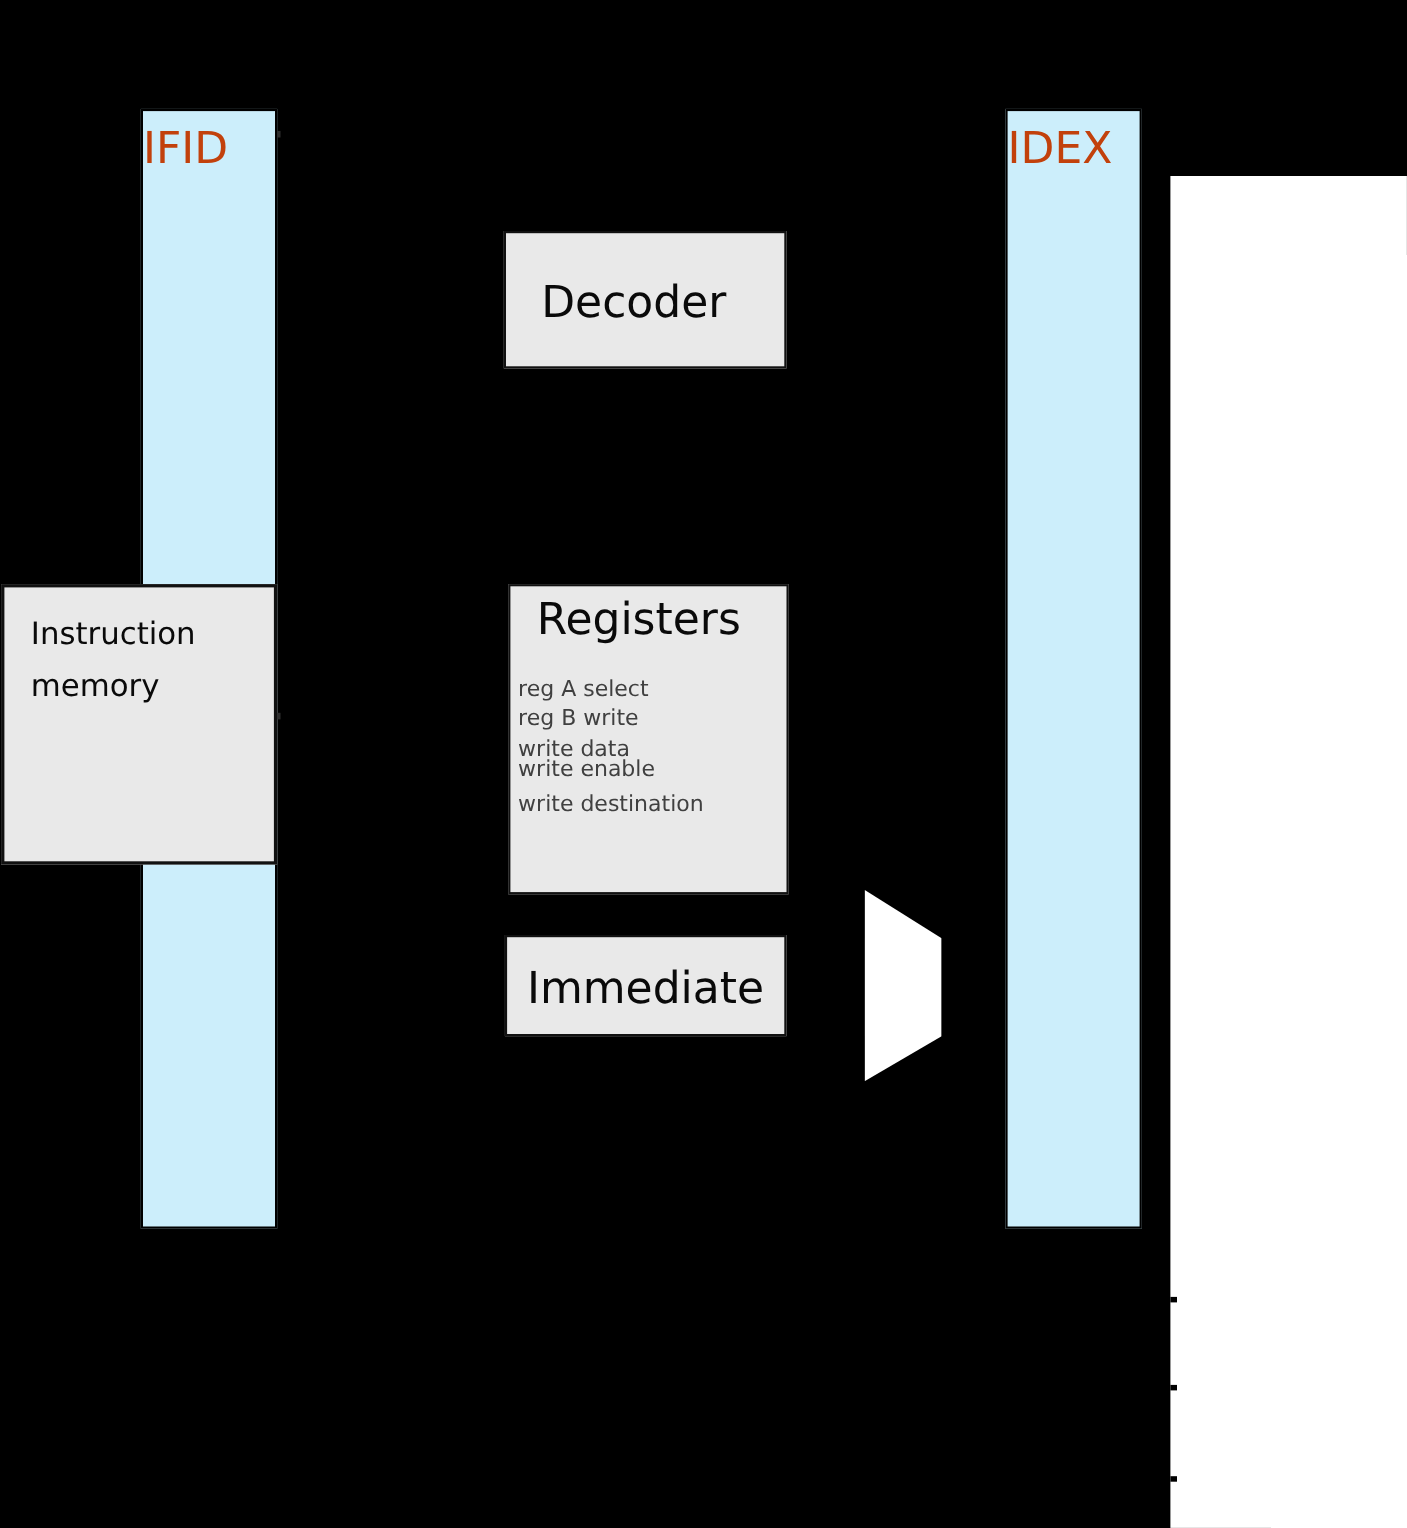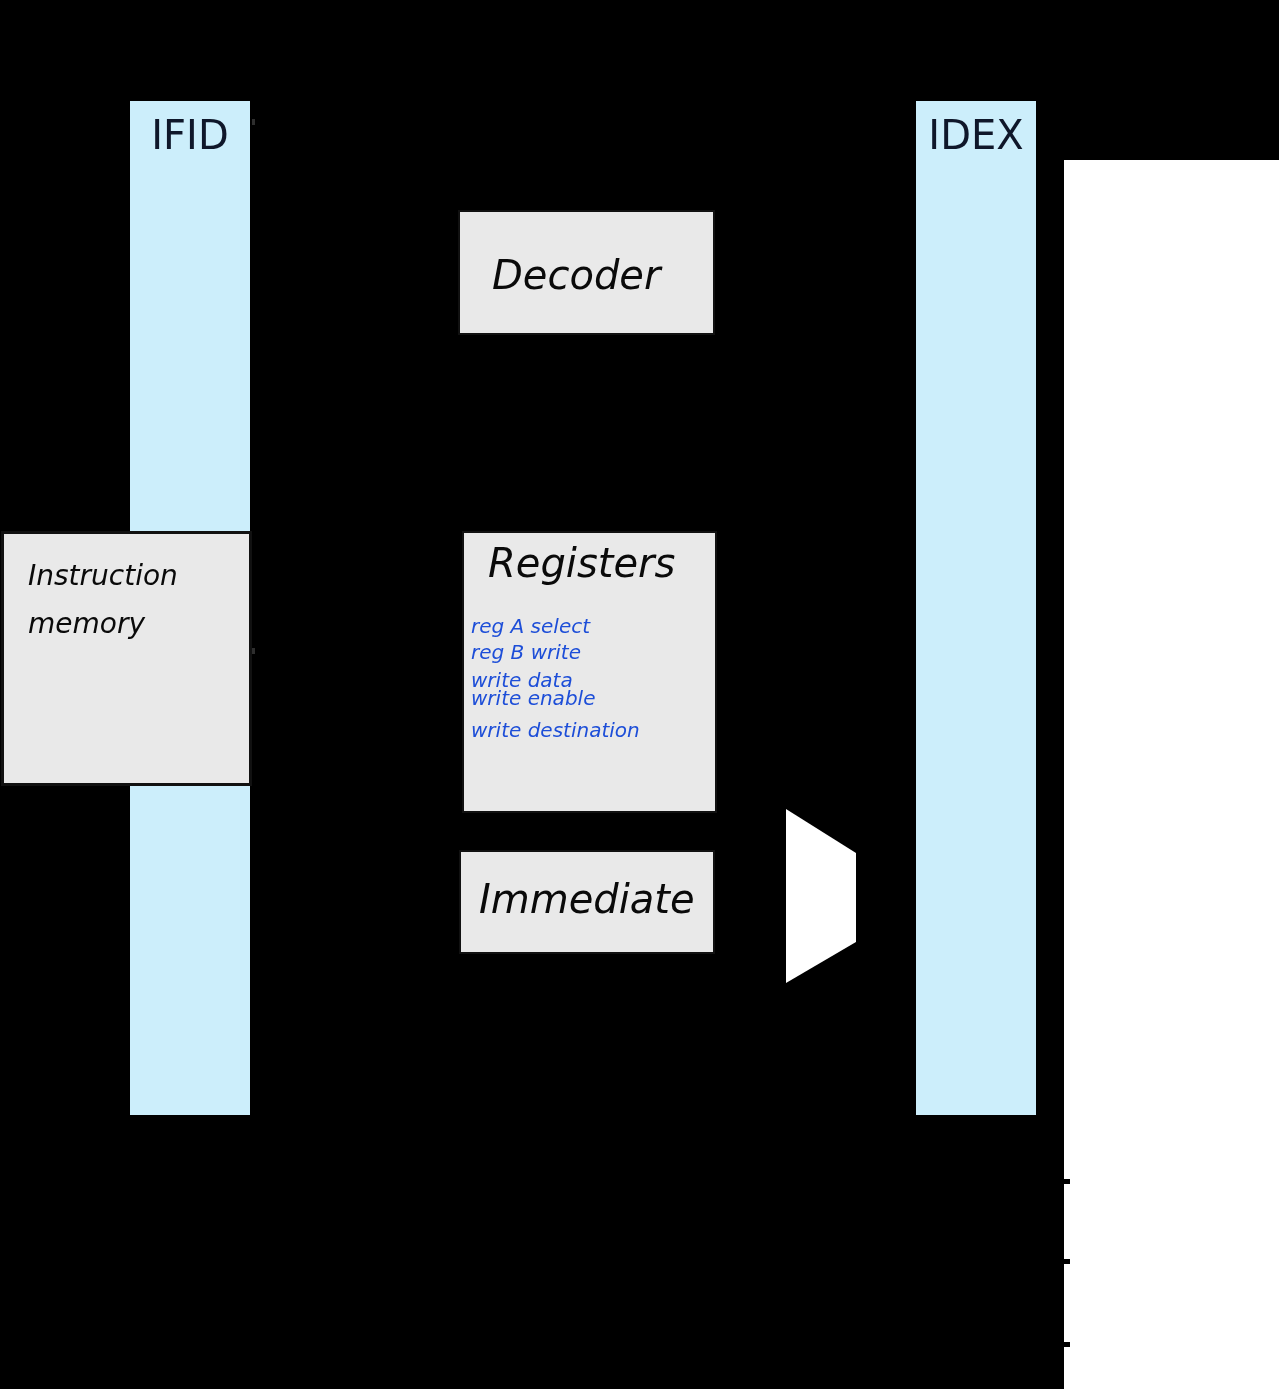--- a/index.html
+++ b/index.html
@@ -33,31 +33,29 @@
     border: 2px solid #000;
     box-sizing: border-box;
   }
   .pipe-reg.ifid { left: 128px; }
   .pipe-reg.idex { left: 914px; }
   .pipe-label {
     position: absolute;
     left: 0;
     right: 0;
     top: 10px;
-    text-align: center;
     font-size: 40px;
     line-height: 48px;
-    color: #0f172a;
+    color: #c2410c;
   }
   .block {
     position: absolute;
     background: #e9e9e9;
     border: 2px solid #111;
     box-sizing: border-box;
-    font-style: italic;
   }
   .block .title {
     position: absolute;
     font-size: 40px;
     line-height: 48px;
     white-space: nowrap;
     color: #0a0a0a;
   }
   .block.instruction-memory {
     left: 1px;
@@ -86,32 +84,32 @@
     width: 255px;
     height: 282px;
   }
   .block.registers .title { left: 24px; top: 6px; }
   .port {
     position: absolute;
     left: 7px;
     font-size: 20px;
     line-height: 26px;
     white-space: nowrap;
-    color: #1d4ed8;
+    color: #404040;
   }
   .port.p0 { top: 80px; }
   .port.p1 { top: 106px; }
   .port.p2 { top: 134px; }
   .port.p3 { top: 152px; }
   .port.p4 { top: 184px; }
   .block.immediate {
     left: 459px;
     top: 850px;
     width: 256px;
-    height: 104px;
+    height: 92px;
   }
   .block.immediate .title { left: 18px; top: 23px; }
   .mux {
     position: absolute;
     left: 786px;
     top: 809px;
     width: 70px;
     height: 174px;
   }
   .stub {

